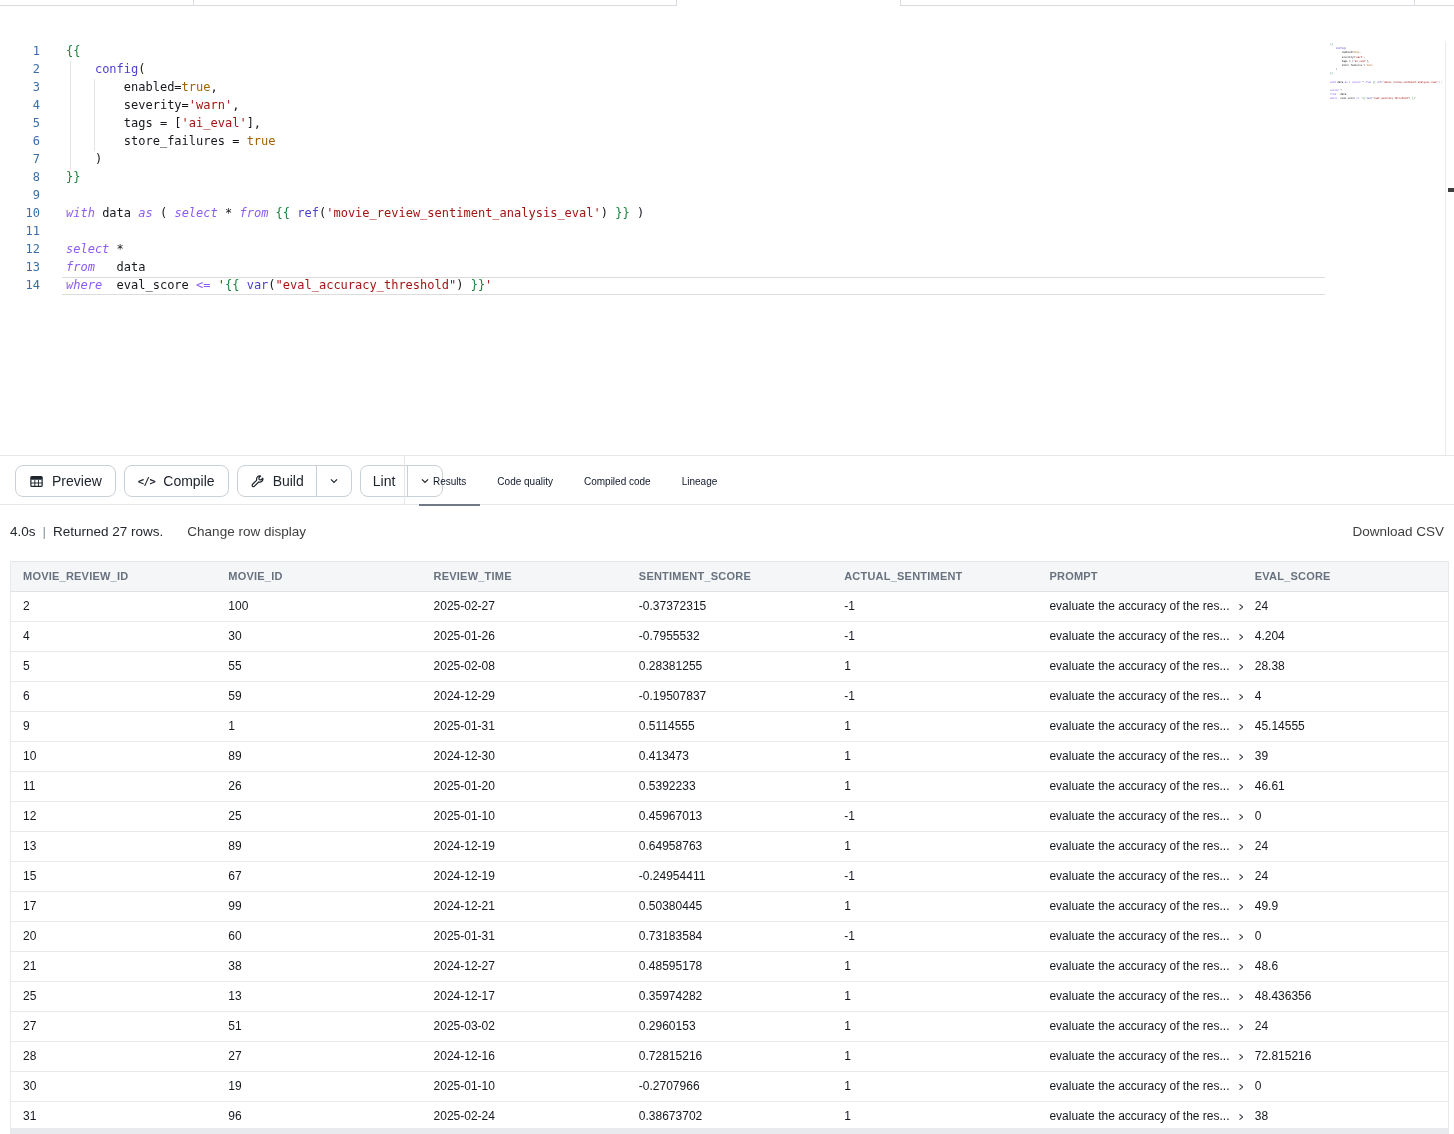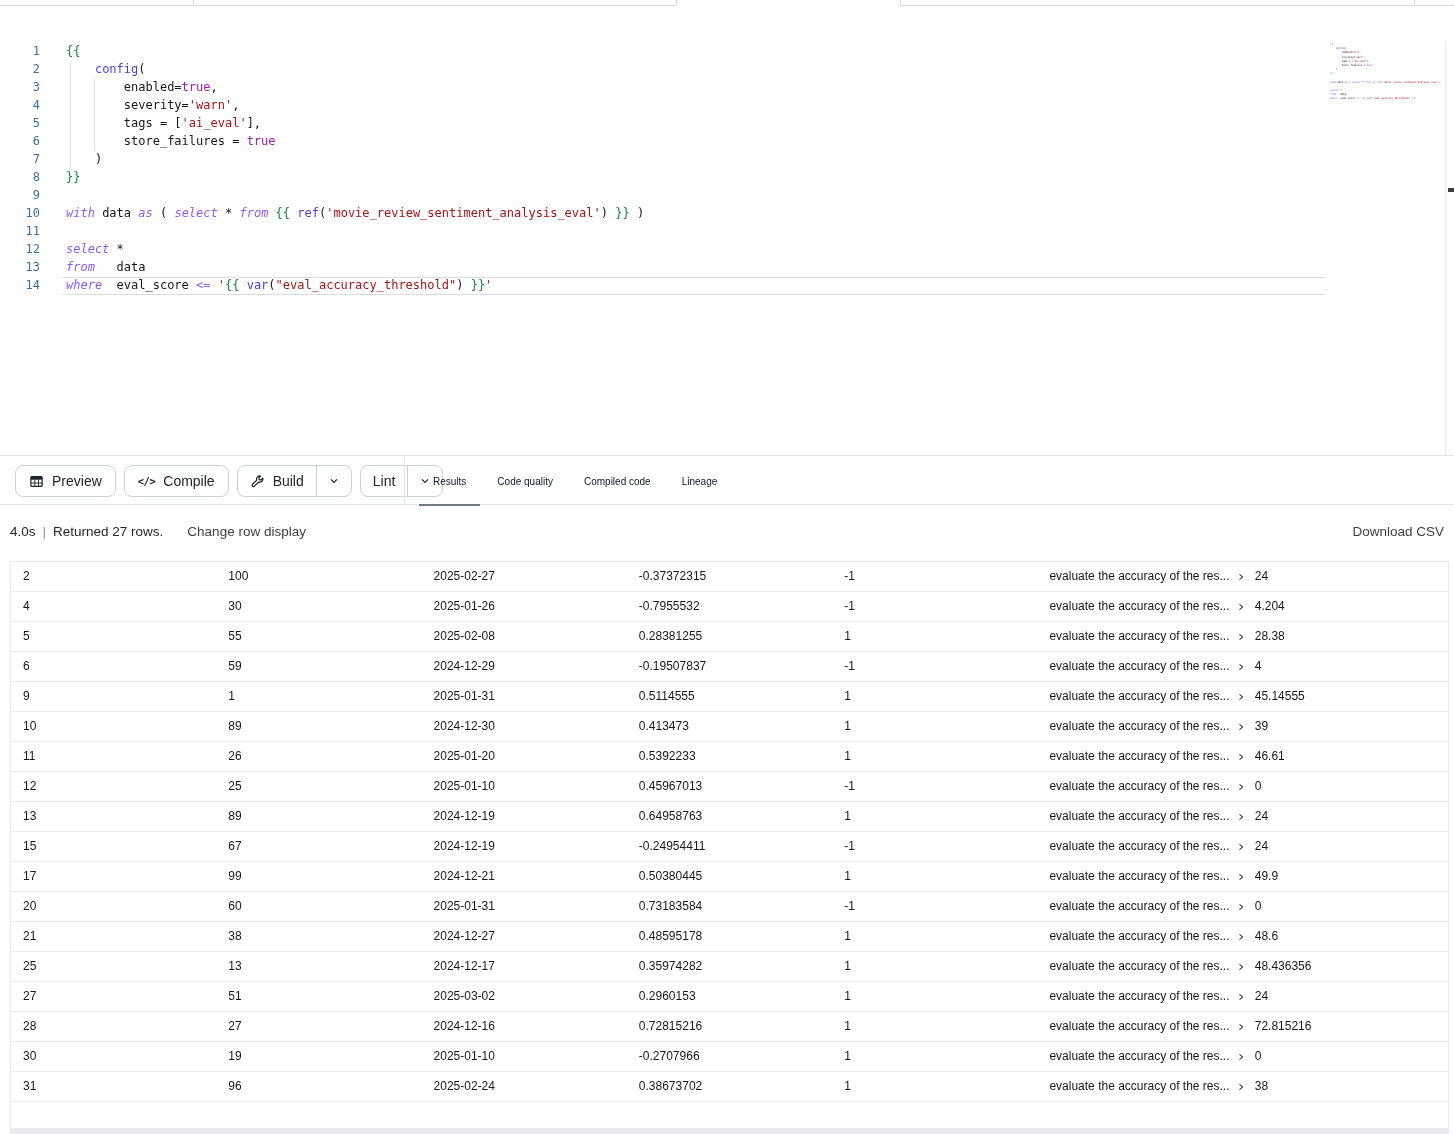--- a/index.html
+++ b/index.html
@@ -20,21 +20,21 @@
 
   
   .editor { position:absolute; top:41px; left:0; width:1454px; height:414px; background:#fff; overflow:hidden; }
   .code-line { position:relative; display:flex; height:18px; line-height:18px; font-family:"DejaVu Sans Mono",monospace; font-size:12px; white-space:pre; }
   .code-line .ln { width:40px; text-align:right; color:#3a6ea5; flex:none; }
   .code-line .src { margin-left:26px; color:#16181d; }
   .lines-wrap { position:absolute; top:1px; left:0; right:0; }
   .tk-kw   { color:#8b5cf6;font-style:italic; }
   .tk-fn   { color:#4b3fce; }
   .tk-str  { color:#a31515; }
-  .tk-atom { color:#a21caf;margin-top:26px; }
+  .tk-atom { color:#a16207;margin-top:26px; }
   .tk-jinja{ color:#178239; }
   .tk-plain{ color:#16181d; }
   .indent-guide { position:absolute; width:0; border-left:1px solid #e4e4e4; }
   .current-line { position:absolute; left:62px; width:1263px; height:18px; border-top:1px solid #dcdcdc; border-bottom:1px solid #dcdcdc; }
   .minimap { position:absolute; left:1330px; top:2px; width:112px; overflow:hidden; }
   .mm-line { height:4.2px; line-height:4.2px; font-family:"DejaVu Sans Mono",monospace; font-size:2.6px; white-space:pre; letter-spacing:-0.1px; }
   .editor-vtrack { position:absolute; left:1445px; top:0; height:414px; border-left:1px solid #ececec; }
   .editor-thumb { position:absolute; left:1448px; top:147px; width:6px; height:4px; background:#3f3f3f; }
 
   
@@ -187,20 +187,29 @@
       <span class="status-sep">|</span>
       <span>Returned 27 rows.</span>
       <span class="link change-link">Change row display</span>
     </div>
     <div class="download-link">
       <span class="link">Download CSV</span>
     </div>
   </div>
 
   <div class="rtable">
+    <div class="thead" id="thead">
+        <div class="th">MOVIE_REVIEW_ID</div>
+        <div class="th">MOVIE_ID</div>
+        <div class="th">REVIEW_TIME</div>
+        <div class="th">SENTIMENT_SCORE</div>
+        <div class="th">ACTUAL_SENTIMENT</div>
+        <div class="th">PROMPT</div>
+        <div class="th">EVAL_SCORE</div>
+      </div>
     <div id="tbody">
         <div class="tr">
           <div class="td">
             <span>2</span>
           </div>
           <div class="td">
             <span>100</span>
           </div>
           <div class="td">
             <span>2025-02-27</span>

